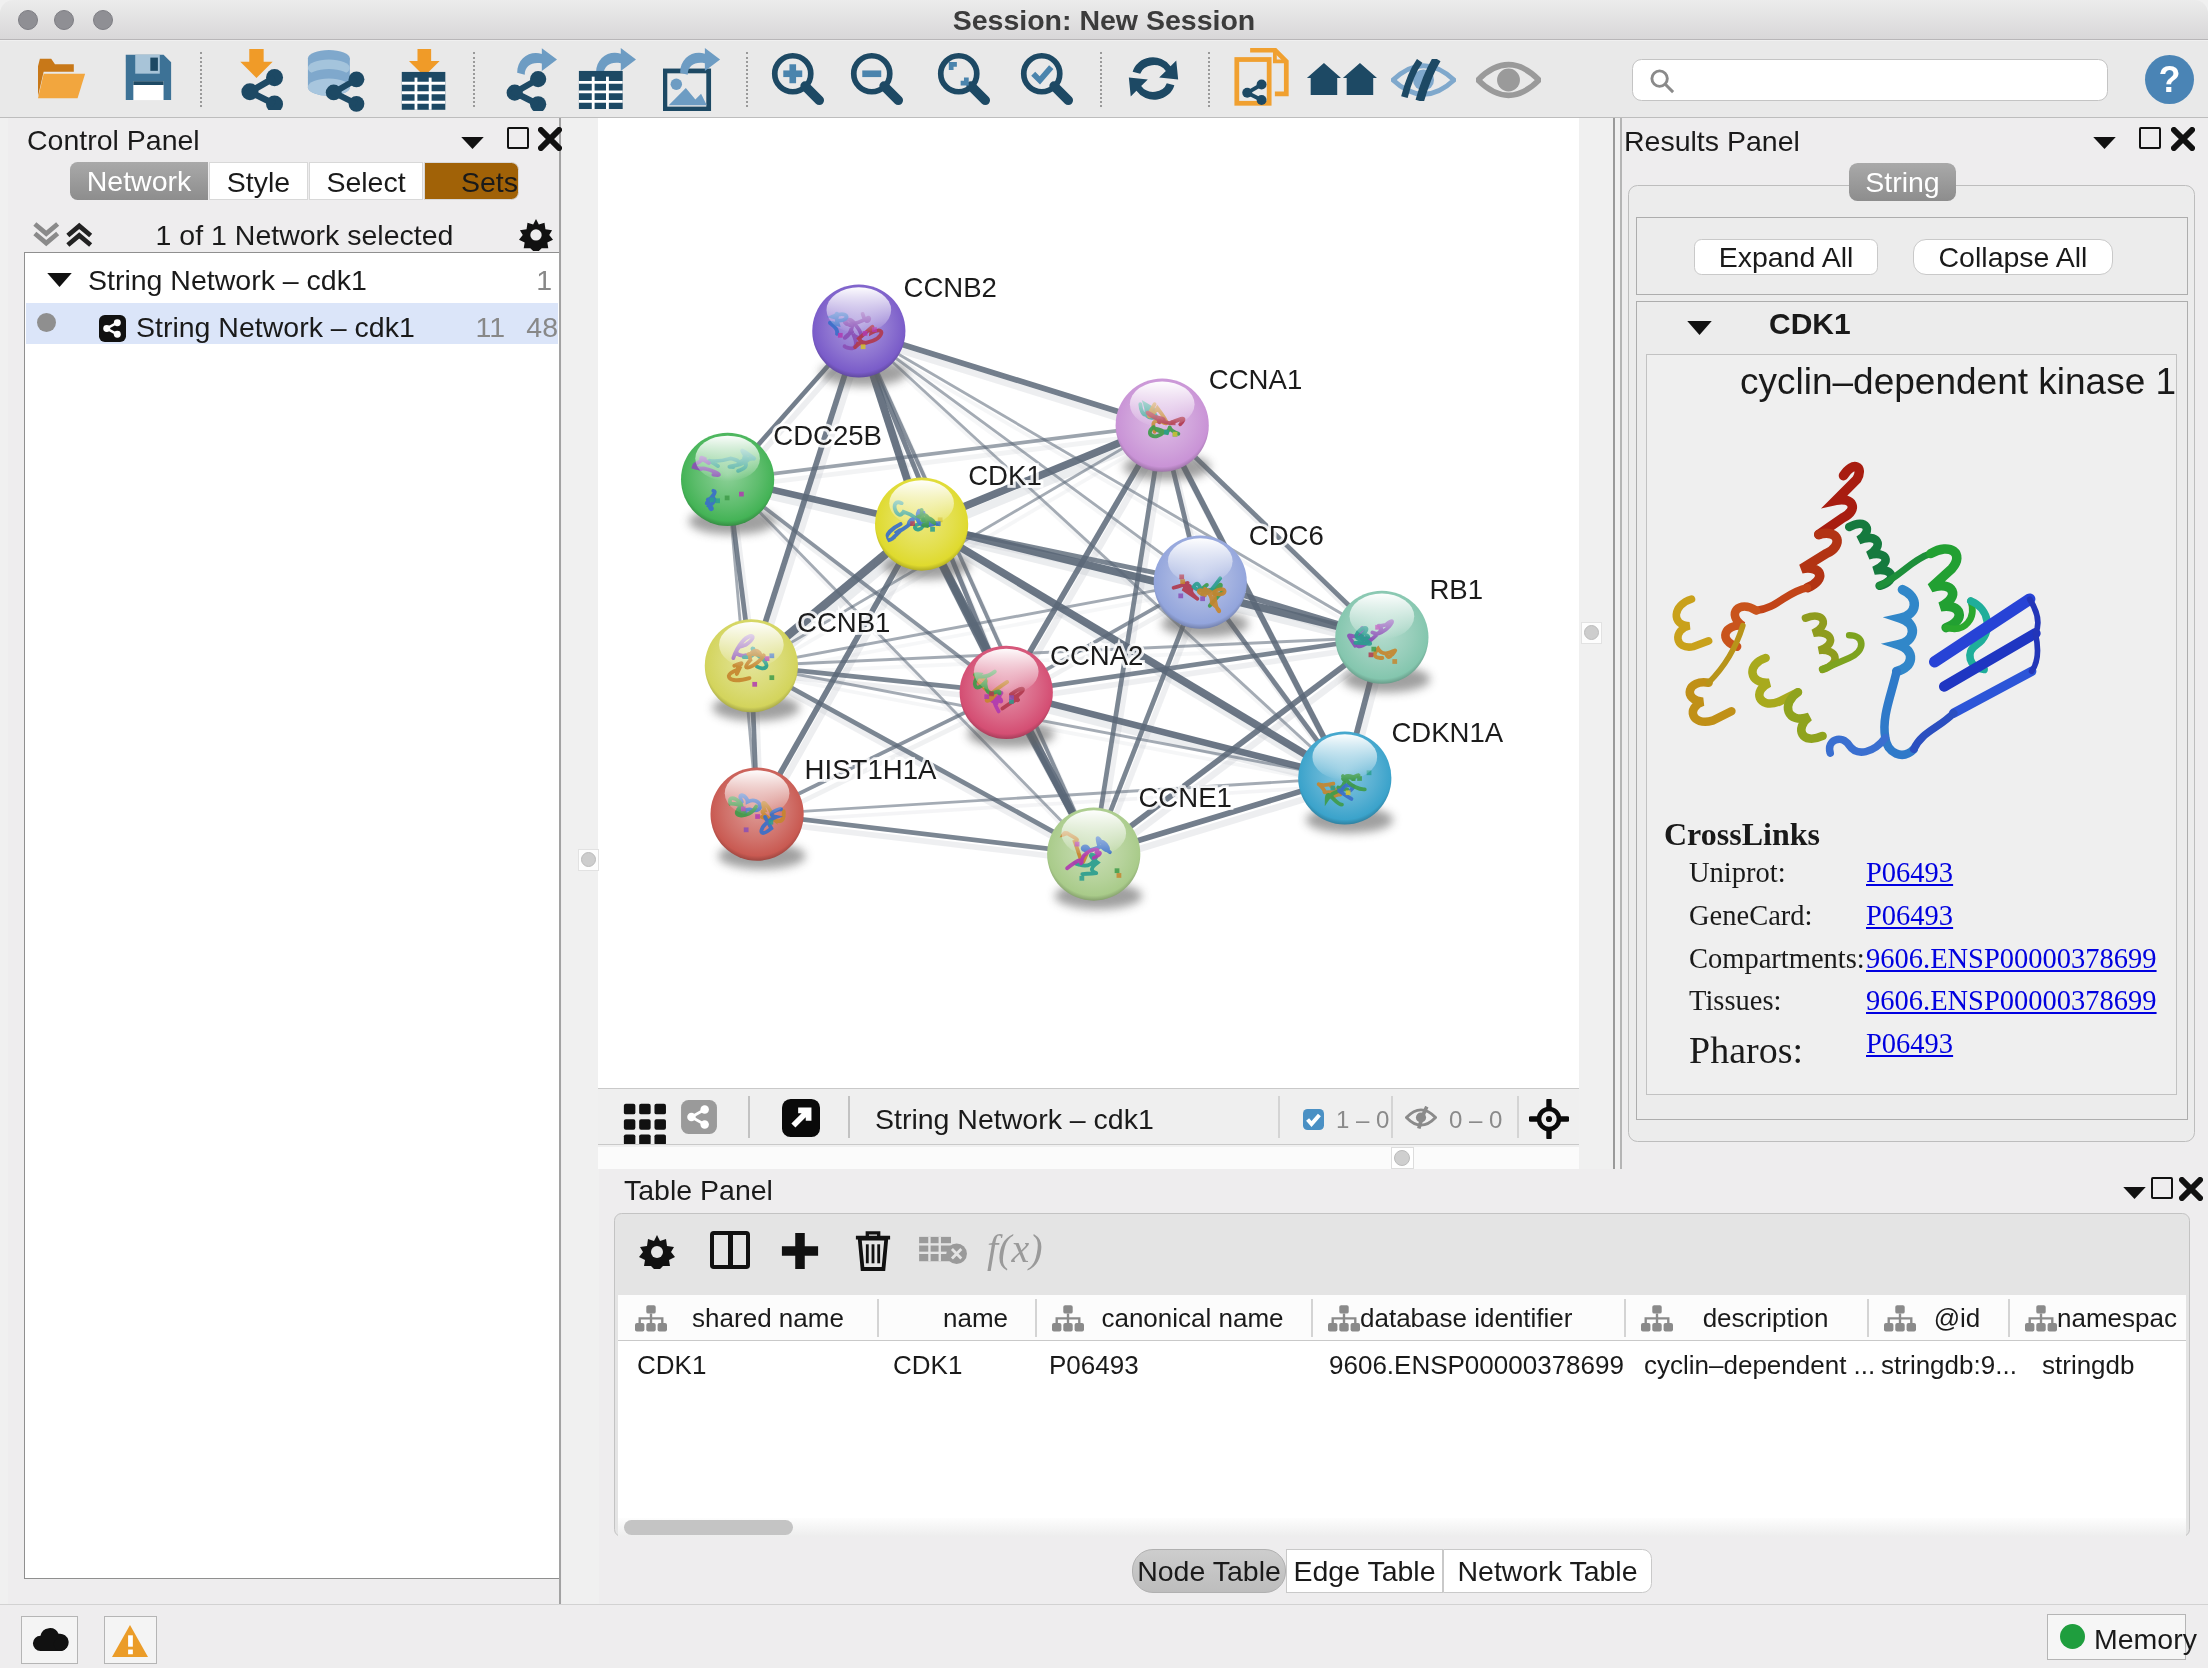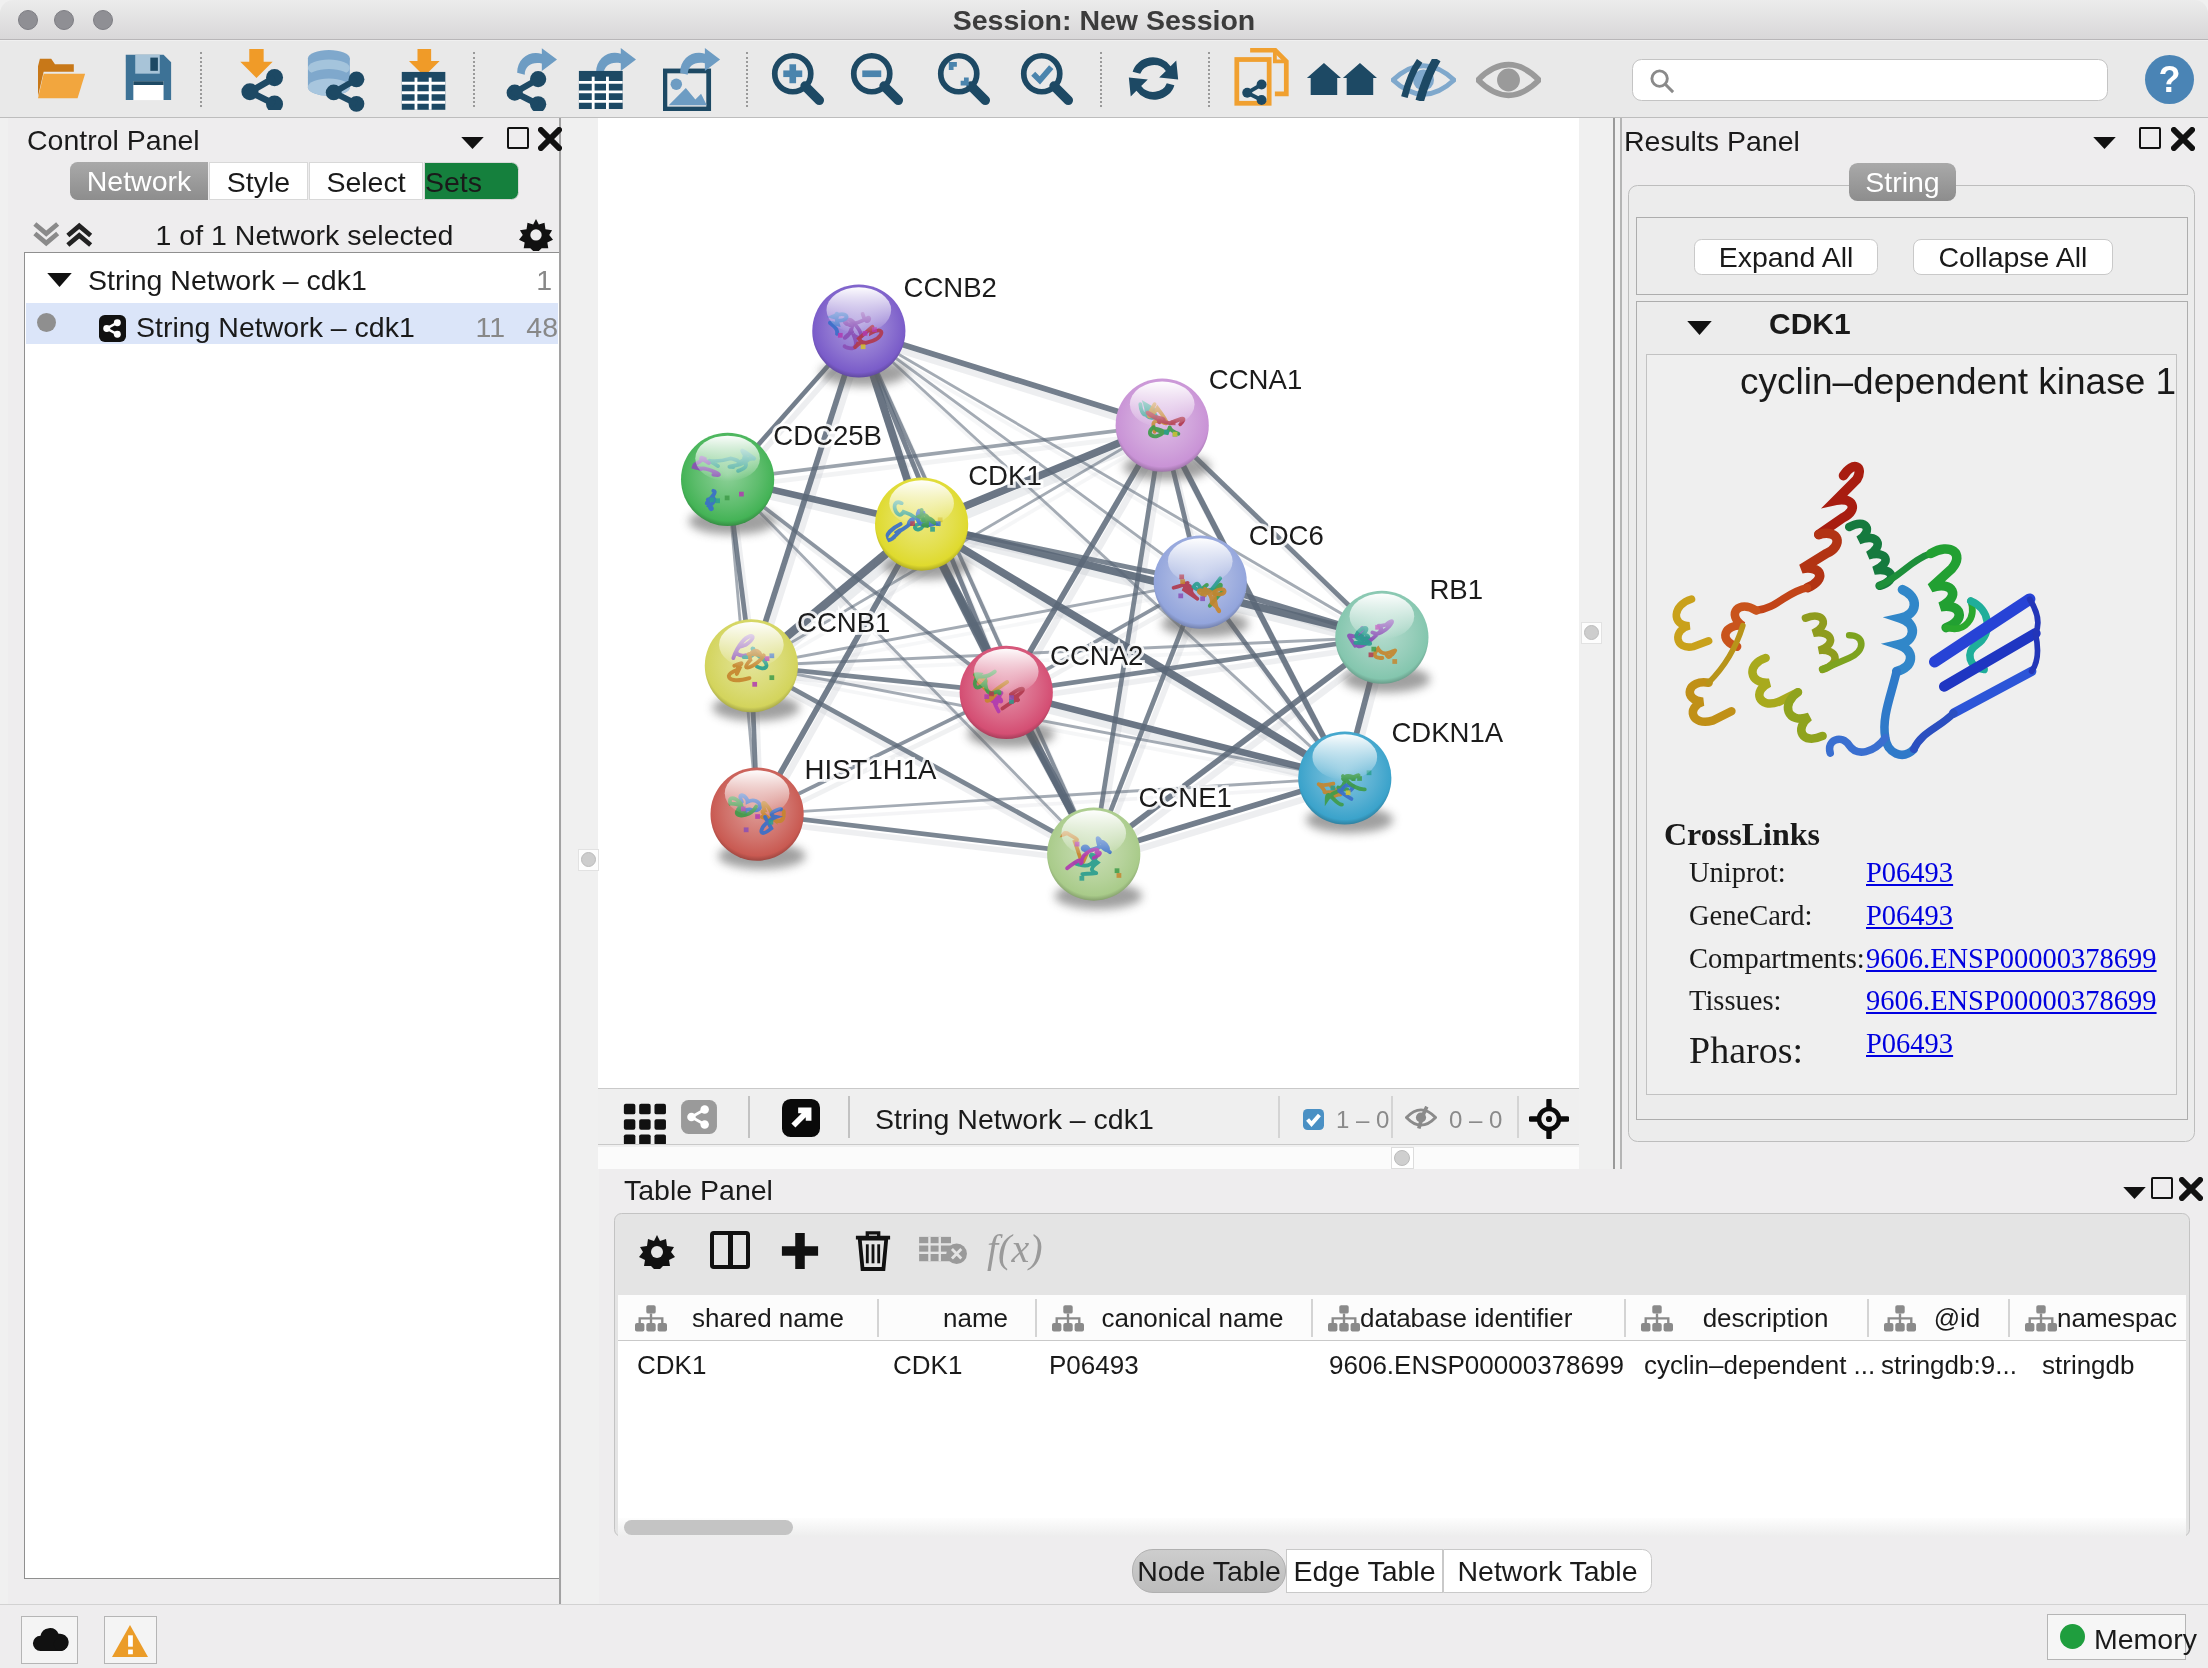--- a/index.html
+++ b/index.html
@@ -169,21 +169,21 @@
 <svg class="abs" style="left:460px;top:135px" width="25" height="15" viewBox="0 0 26 16">
     <path d="M1,2 L25,2 L13,15 Z" fill="#111"></path>
   </svg>
 <div class="abs" style="left:507px;top:127px;width:22px;height:22px;border:2.9px solid #111;border-radius:1.9px"></div>
 <svg class="abs" style="left:538px;top:127px" width="24" height="24" viewBox="0 0 25 25">
     <path d="M3,3 L22,22 M22,3 L3,22" stroke="#111" stroke-width="6" stroke-linecap="round"></path>
   </svg>
 <div class="abs" style="left:70px;top:162px;width:138px;height:38px;background:linear-gradient(#a9a9a9,#8d8d8d);border-radius:7.6px 0 0 7.6px;color:#fff;font-size:28.5px;text-align:center;line-height:38px">Network</div>
 <div class="abs" style="left:209px;top:162px;width:99px;height:38px;background:#fff;border:1px solid #d8d8d8;font-size:28.5px;text-align:center;line-height:38px">Style</div>
 <div class="abs" style="left:309px;top:162px;width:114px;height:38px;background:#fff;border:1px solid #d8d8d8;font-size:28.5px;text-align:center;line-height:38px">Select</div>
-<div class="abs" style="left:424px;top:162px;width:95px;height:38px;background:#15803d;border:1px solid #d8d8d8;border-radius:0 7.6px 7.6px 0;font-size:28.5px;text-align:left;line-height:38px">Sets</div>
+<div class="abs" style="left:424px;top:162px;width:95px;height:38px;background:#a16207;border:1px solid #d8d8d8;border-radius:0 7.6px 7.6px 0;font-size:28.5px;text-align:right;line-height:38px">Sets</div>
 <div class="abs" style="left:24px;top:215px;width:514px;height:37px"></div>
 <svg class="abs" style="left:32px;top:221px" width="28.5" height="27" viewBox="0 0 30 28">
     <path d="M3,3 L15,13 L27,3 M3,13 L15,23 L27,13" stroke="#8a8a8a" stroke-width="5" fill="none"></path>
   </svg>
 <svg class="abs" style="left:65px;top:221px" width="28.5" height="27" viewBox="0 0 30 28">
     <path d="M3,25 L15,15 L27,25 M3,15 L15,5 L27,15" stroke="#222" stroke-width="5" fill="none"></path>
   </svg>
 <div class="abs" style="left:105px;top:219px;width:399px;font-size:28.5px;text-align:center">1 of 1 Network selected</div>
 <svg class="abs" style="left:519px;top:217px" width="34" height="34" viewBox="0 0 36 36">
     <path d="M18,2 L21,8 L27,6 L28,13 L35,14 L32,19 L36,24 L30,27 L31,33 L24,33 L21,36 L15,36 L12,33 L5,33 L6,27 L0,24 L4,19 L1,14 L8,13 L9,6 L15,8 Z" fill="#111"></path>
@@ -642,21 +642,21 @@
     <path d="M1,2 L25,2 L13,15 Z" fill="#111"></path>
   </svg>
 <div class="abs" style="left:2139px;top:127px;width:22px;height:22px;border:2.9px solid #111;border-radius:1.9px"></div>
 <svg class="abs" style="left:2171px;top:127px" width="24" height="24" viewBox="0 0 25 25">
     <path d="M3,3 L22,22 M22,3 L3,22" stroke="#111" stroke-width="6" stroke-linecap="round"></path>
   </svg>
 <div class="abs" style="left:1849px;top:163px;width:107px;height:38px;background:linear-gradient(#a9a9a9,#8d8d8d);border-radius:8.6px;color:#fff;font-size:28.5px;text-align:center;line-height:38px;z-index:5">String</div>
 <div class="abs" style="left:1628px;top:185px;width:567px;height:957px;background:#ececec;border:1.9px solid #bdbdbd;border-radius:9.5px"></div>
 <div class="abs" style="left:1636px;top:217px;width:552px;height:78px;border:1.9px solid #adadad"></div>
 <div class="abs" style="left:1694px;top:239px;width:184px;height:36px;background:#fff;border:1.9px solid #c9c9c9;border-radius:7.6px;font-size:28.5px;text-align:center;line-height:34px">Expand All</div>
-<div class="abs" style="left:1913px;top:239px;width:200px;height:36px;background:#fff;border:1.9px solid #c9c9c9;border-radius:8px;font-size:28.5px;text-align:center;line-height:34px">Collapse All</div>
+<div class="abs" style="left:1913px;top:239px;width:200px;height:36px;background:#fff;border:1.9px solid #c9c9c9;border-radius:13px;font-size:28.5px;text-align:center;line-height:34px">Collapse All</div>
 <div class="abs" style="left:1636px;top:301px;width:552px;height:819px;border:1.9px solid #adadad"></div>
 <svg class="abs" style="left:1686px;top:320px" width="27" height="17" viewBox="0 0 28 18">
     <path d="M1,1 L27,1 L14,16 Z" fill="#111"></path>
   </svg>
 <div class="abs" style="left:1769px;top:307px;font-size:30px;font-weight:700">CDK1</div>
 <div class="abs" style="left:1646px;top:354px;width:531px;height:741px;background:#efefef;border:1.9px solid #c2c2c2"></div>
 <div class="abs" style="left:1740px;top:361px;font-size:37px">cyclin–dependent kinase 1</div>
 <svg width="380" height="328" viewBox="0 0 400 345" style="position:absolute;left:1663px;top:447px">
     <path d="M190,30 C200,14 212,20 204,34 L182,56 C200,52 206,66 190,74 L164,92" fill="none" stroke="#a81d10" stroke-width="10" stroke-linecap="round"></path>
     <path d="M164,92 C186,86 190,104 172,112 L146,128 C168,124 172,140 152,148" fill="none" stroke="#b23313" stroke-width="10" stroke-linecap="round"></path>

